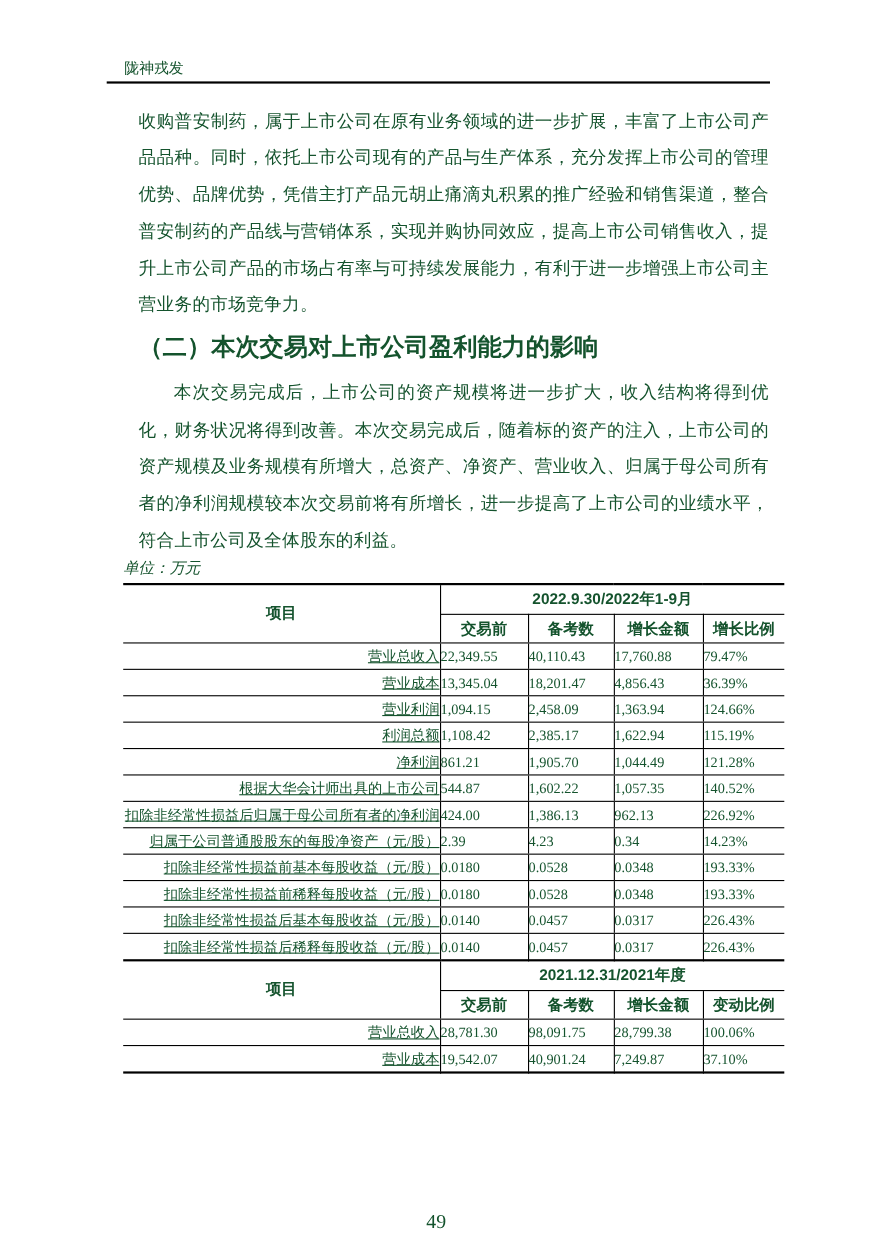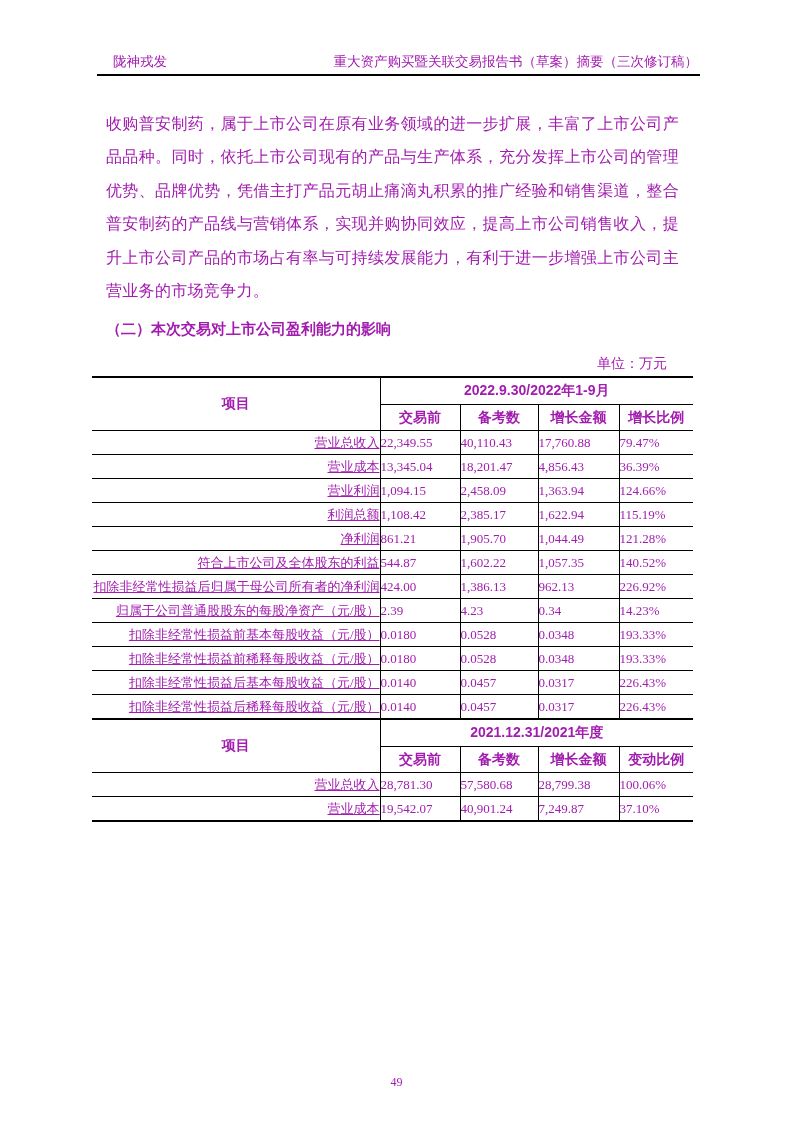--- a/index.html
+++ b/index.html
@@ -1,45 +1,45 @@
 <!DOCTYPE html>
 <html lang="zh"><head>
 <meta charset="utf-8">
 <style>
   html, body { margin:0; padding:0; background:#ffffff; }
   .page {
     position:relative; width:793px; height:1122px; margin:0 auto;
-    background:#ffffff; color:#a21caf;
+    background:#ffffff; color:#14532d;
     font-family:"Liberation Serif","DejaVu Serif",serif;
     overflow:hidden;
   }
   
   .doc-header {
     position:absolute; left:97px; top:53px; width:603px;
     display:flex; justify-content:space-between; align-items:flex-end;
     border-bottom:2px solid #000; padding-bottom:4px;
     font-size:13.5px; line-height:17px;
   }
   .doc-header .hleft { padding-left:16px; }
   .doc-header .hright { padding-right:2px; }
   
-  .content { position:absolute; left:92px; top:94px; width:601px;margin-top:13px; }
+  .content { position:absolute; left:112px; top:94px; width:601px; }
   p.body-par {
     margin:0 14px; font-size:16px; line-height:33.4px;
     text-align:justify; letter-spacing:0.3px;
   }
   p.indent { text-indent:32px; }
   h2.section-heading {
     margin:9px 14px 12px 14px;
     font-family:"Liberation Sans","DejaVu Sans",sans-serif;
-    font-size:15px; line-height:26px; font-weight:bold;
+    font-size:22px; line-height:26px; font-weight:bold;
   }
   .unit-label {
-    margin:0 26px 0 0; text-align:right;
-    font-size:14px; line-height:20px;
+    margin:0 26px 0 0; text-align:left;
+    font-size:14px; line-height:20px;font-style:italic;
   }
   
   table.fin-table {
     border-collapse:collapse; table-layout:fixed;
     width:601px; margin-top:2px;
     border-top:2.6px solid #000; border-bottom:2.6px solid #000;
   }
   .fin-table th, .fin-table td {
     border-bottom:1px solid #000; padding:0; vertical-align:middle;
     overflow:hidden;
@@ -51,39 +51,39 @@
     font-weight:bold; font-size:14px; text-align:center;
   }
   .head-row th { height:26px; }
   .subhead-row th { height:25px; }
   .data-row td { height:23px; font-size:13px; white-space:nowrap; }
   .item-cell { text-align:right; padding-left:6px;text-decoration:underline; }
   .value-cell { text-align:left; padding-right:10px;
     font-family:"Liberation Serif","DejaVu Serif",serif; }
   
   .page-footer {
-    position:absolute; top:1075px; left:0; width:100%;
-    text-align:center; font-size:12px;
+    position:absolute; top:1100px; left:0; width:100%;
+    text-align:center; font-size:18px;
   }
 </style>
 </head>
 <body>
 
 <div class="page">
 
   <header class="doc-header">
     <span class="hleft">陇神戎发</span>
-    <span class="hright">重大资产购买暨关联交易报告书（草案）摘要（三次修订稿）</span>
   </header>
 
   <main class="content">
     <p class="body-par">收购普安制药，属于上市公司在原有业务领域的进一步扩展，丰富了上市公司产品品种。同时，依托上市公司现有的产品与生产体系，充分发挥上市公司的管理优势、品牌优势，凭借主打产品元胡止痛滴丸积累的推广经验和销售渠道，整合普安制药的产品线与营销体系，实现并购协同效应，提高上市公司销售收入，提升上市公司产品的市场占有率与可持续发展能力，有利于进一步增强上市公司主营业务的市场竞争力。</p>
 
     <h2 class="section-heading">（二）本次交易对上市公司盈利能力的影响</h2>
 
+    <p class="body-par indent">本次交易完成后，上市公司的资产规模将进一步扩大，收入结构将得到优化，财务状况将得到改善。本次交易完成后，随着标的资产的注入，上市公司的资产规模及业务规模有所增大，总资产、净资产、营业收入、归属于母公司所有者的净利润规模较本次交易前将有所增长，进一步提高了上市公司的业绩水平，符合上市公司及全体股东的利益。</p>
 
 
     <div class="unit-label">单位：万元</div>
 
     <table class="fin-table">
       <colgroup>
         <col style="width:288px">
         <col style="width:80px">
         <col style="width:78px">
         <col style="width:81px">
@@ -129,21 +129,21 @@
             <td class="value-cell vline">115.19%</td>
           </tr>
           <tr class="data-row">
             <td class="item-cell">净利润</td>
             <td class="value-cell vline">861.21</td>
             <td class="value-cell vline">1,905.70</td>
             <td class="value-cell vline">1,044.49</td>
             <td class="value-cell vline">121.28%</td>
           </tr>
           <tr class="data-row">
-            <td class="item-cell">符合上市公司及全体股东的利益</td>
+            <td class="item-cell">根据大华会计师出具的上市公司</td>
             <td class="value-cell vline">544.87</td>
             <td class="value-cell vline">1,602.22</td>
             <td class="value-cell vline">1,057.35</td>
             <td class="value-cell vline">140.52%</td>
           </tr>
           <tr class="data-row">
             <td class="item-cell">扣除非经常性损益后归属于母公司所有者的净利润</td>
             <td class="value-cell vline">424.00</td>
             <td class="value-cell vline">1,386.13</td>
             <td class="value-cell vline">962.13</td>
@@ -190,21 +190,21 @@
           </tr>
           <tr class="subhead-row">
             <th class="col-head vline">交易前</th>
             <th class="col-head vline">备考数</th>
             <th class="col-head vline">增长金额</th>
             <th class="col-head vline">变动比例</th>
           </tr>
           <tr class="data-row">
             <td class="item-cell">营业总收入</td>
             <td class="value-cell vline">28,781.30</td>
-            <td class="value-cell vline">57,580.68</td>
+            <td class="value-cell vline">98,091.75</td>
             <td class="value-cell vline">28,799.38</td>
             <td class="value-cell vline">100.06%</td>
           </tr>
           <tr class="data-row">
             <td class="item-cell">营业成本</td>
             <td class="value-cell vline">19,542.07</td>
             <td class="value-cell vline">40,901.24</td>
             <td class="value-cell vline">7,249.87</td>
             <td class="value-cell vline">37.10%</td>
           </tr>

